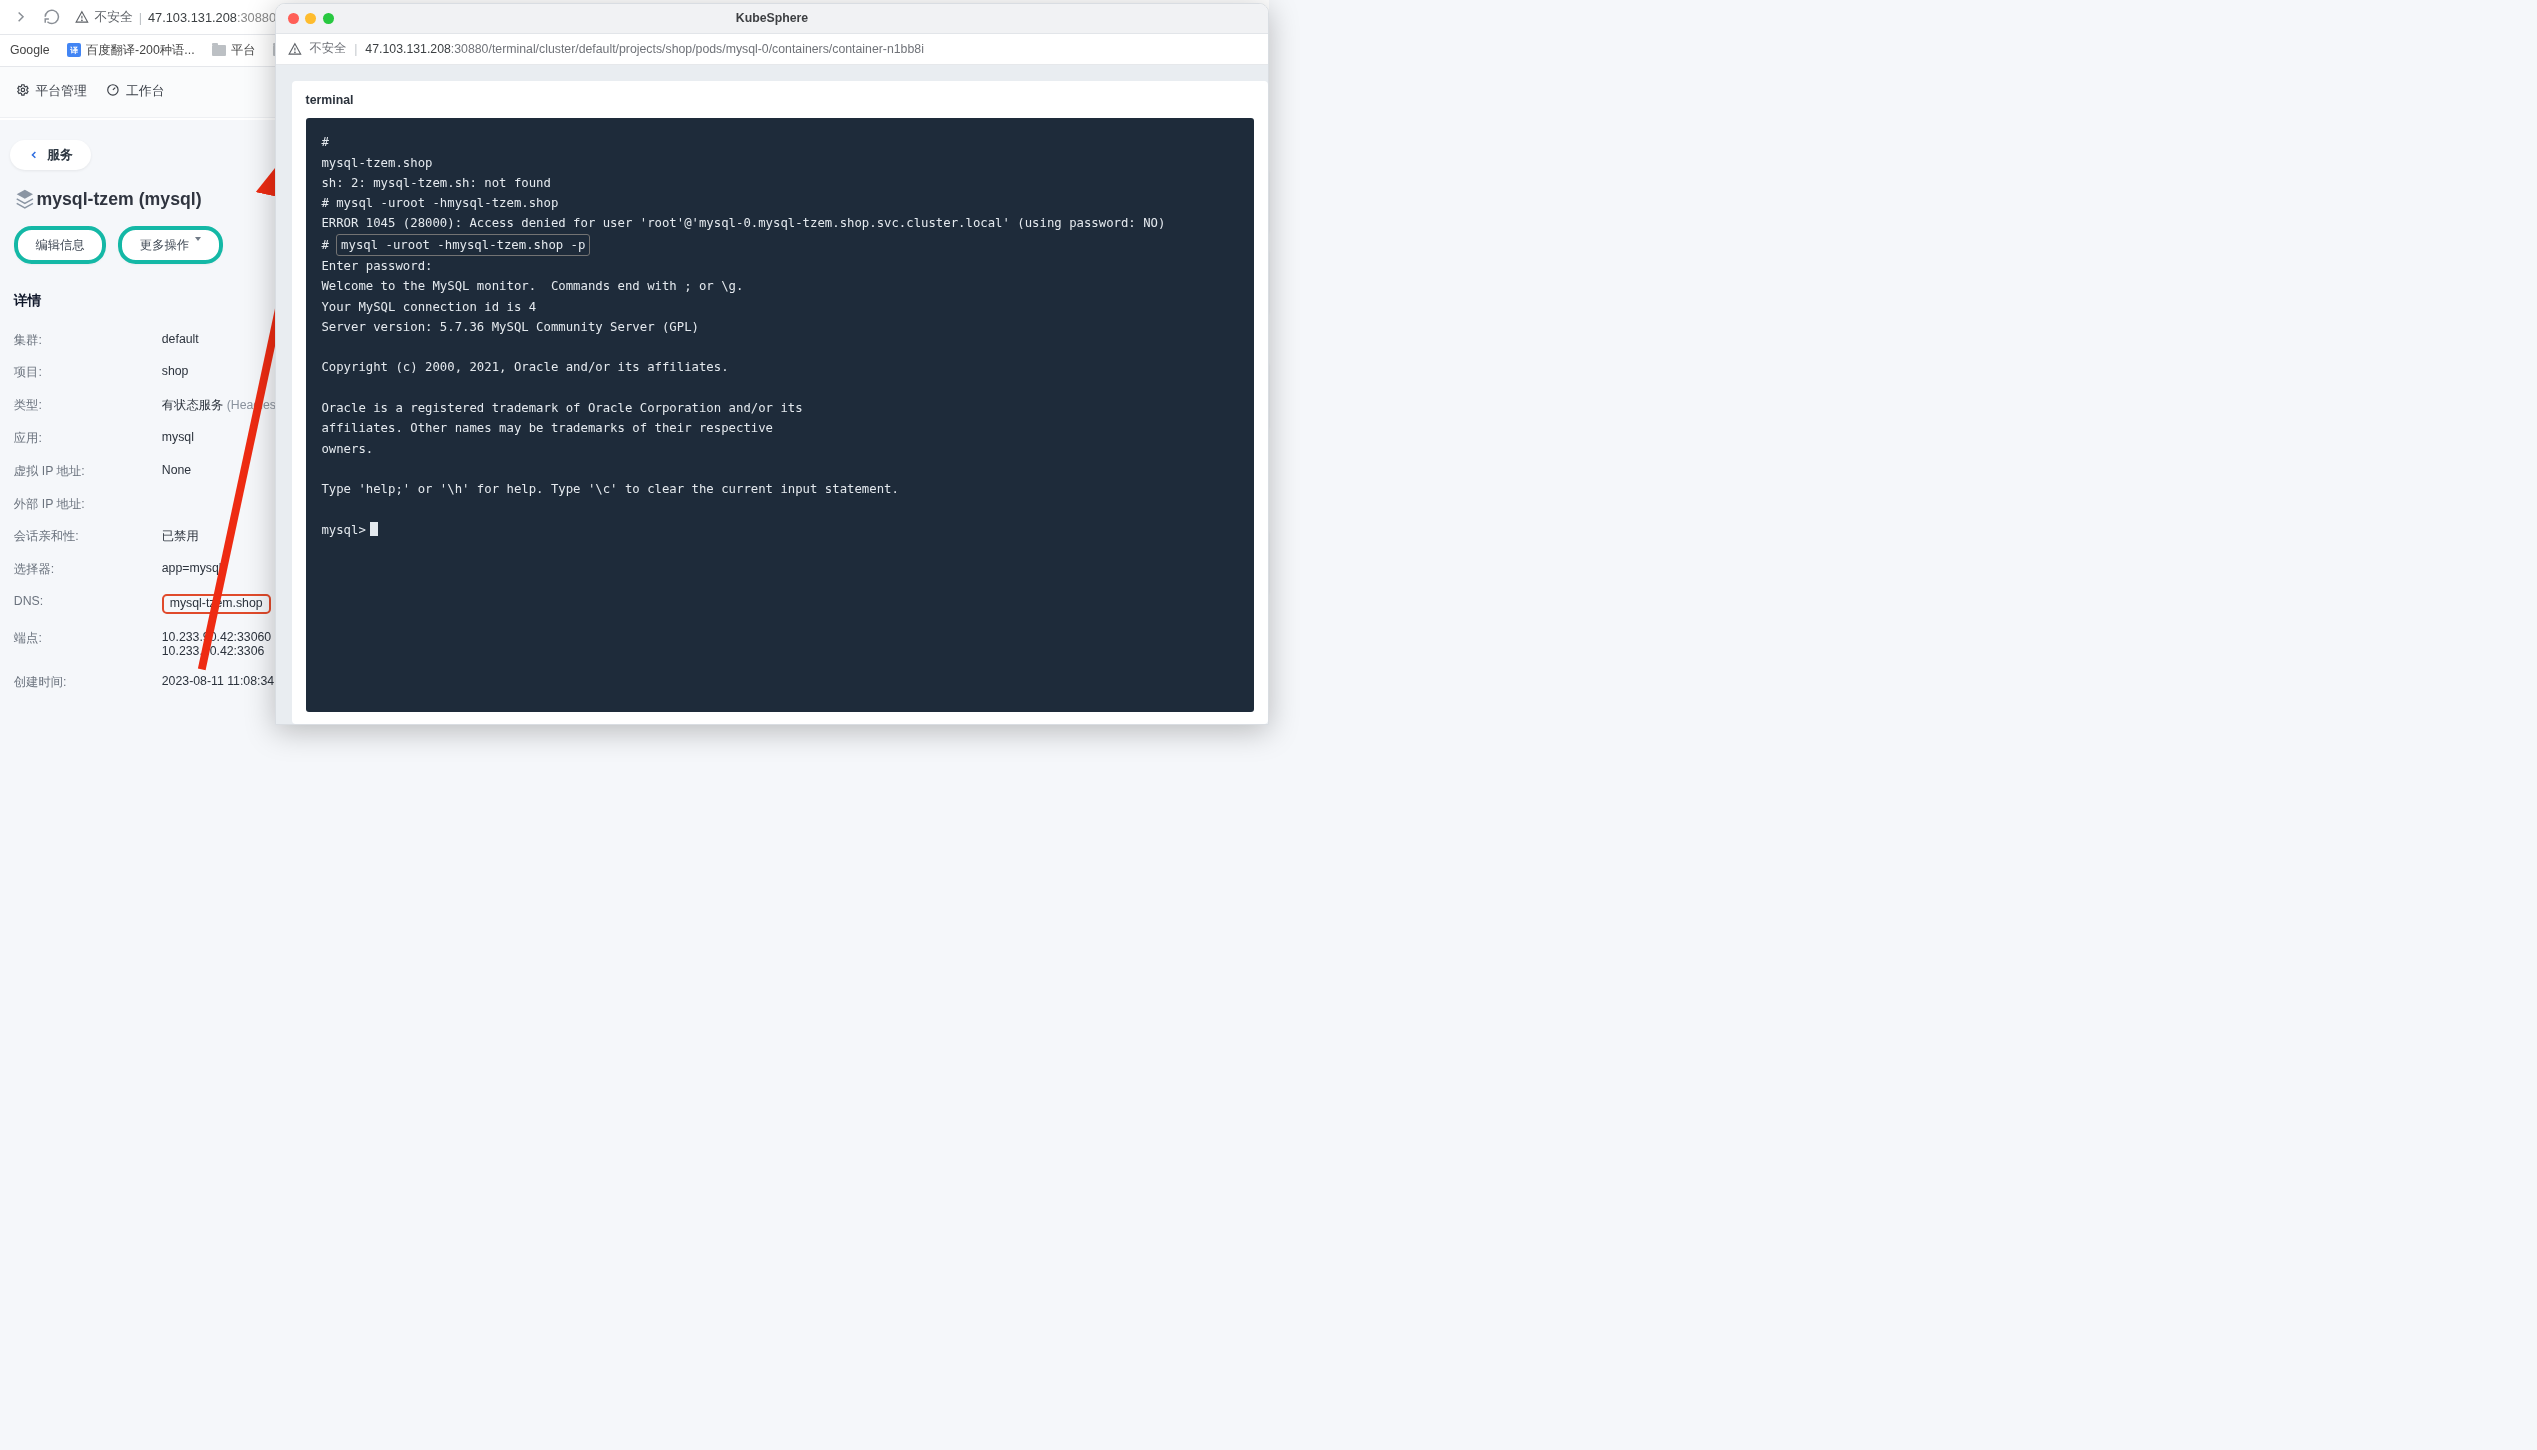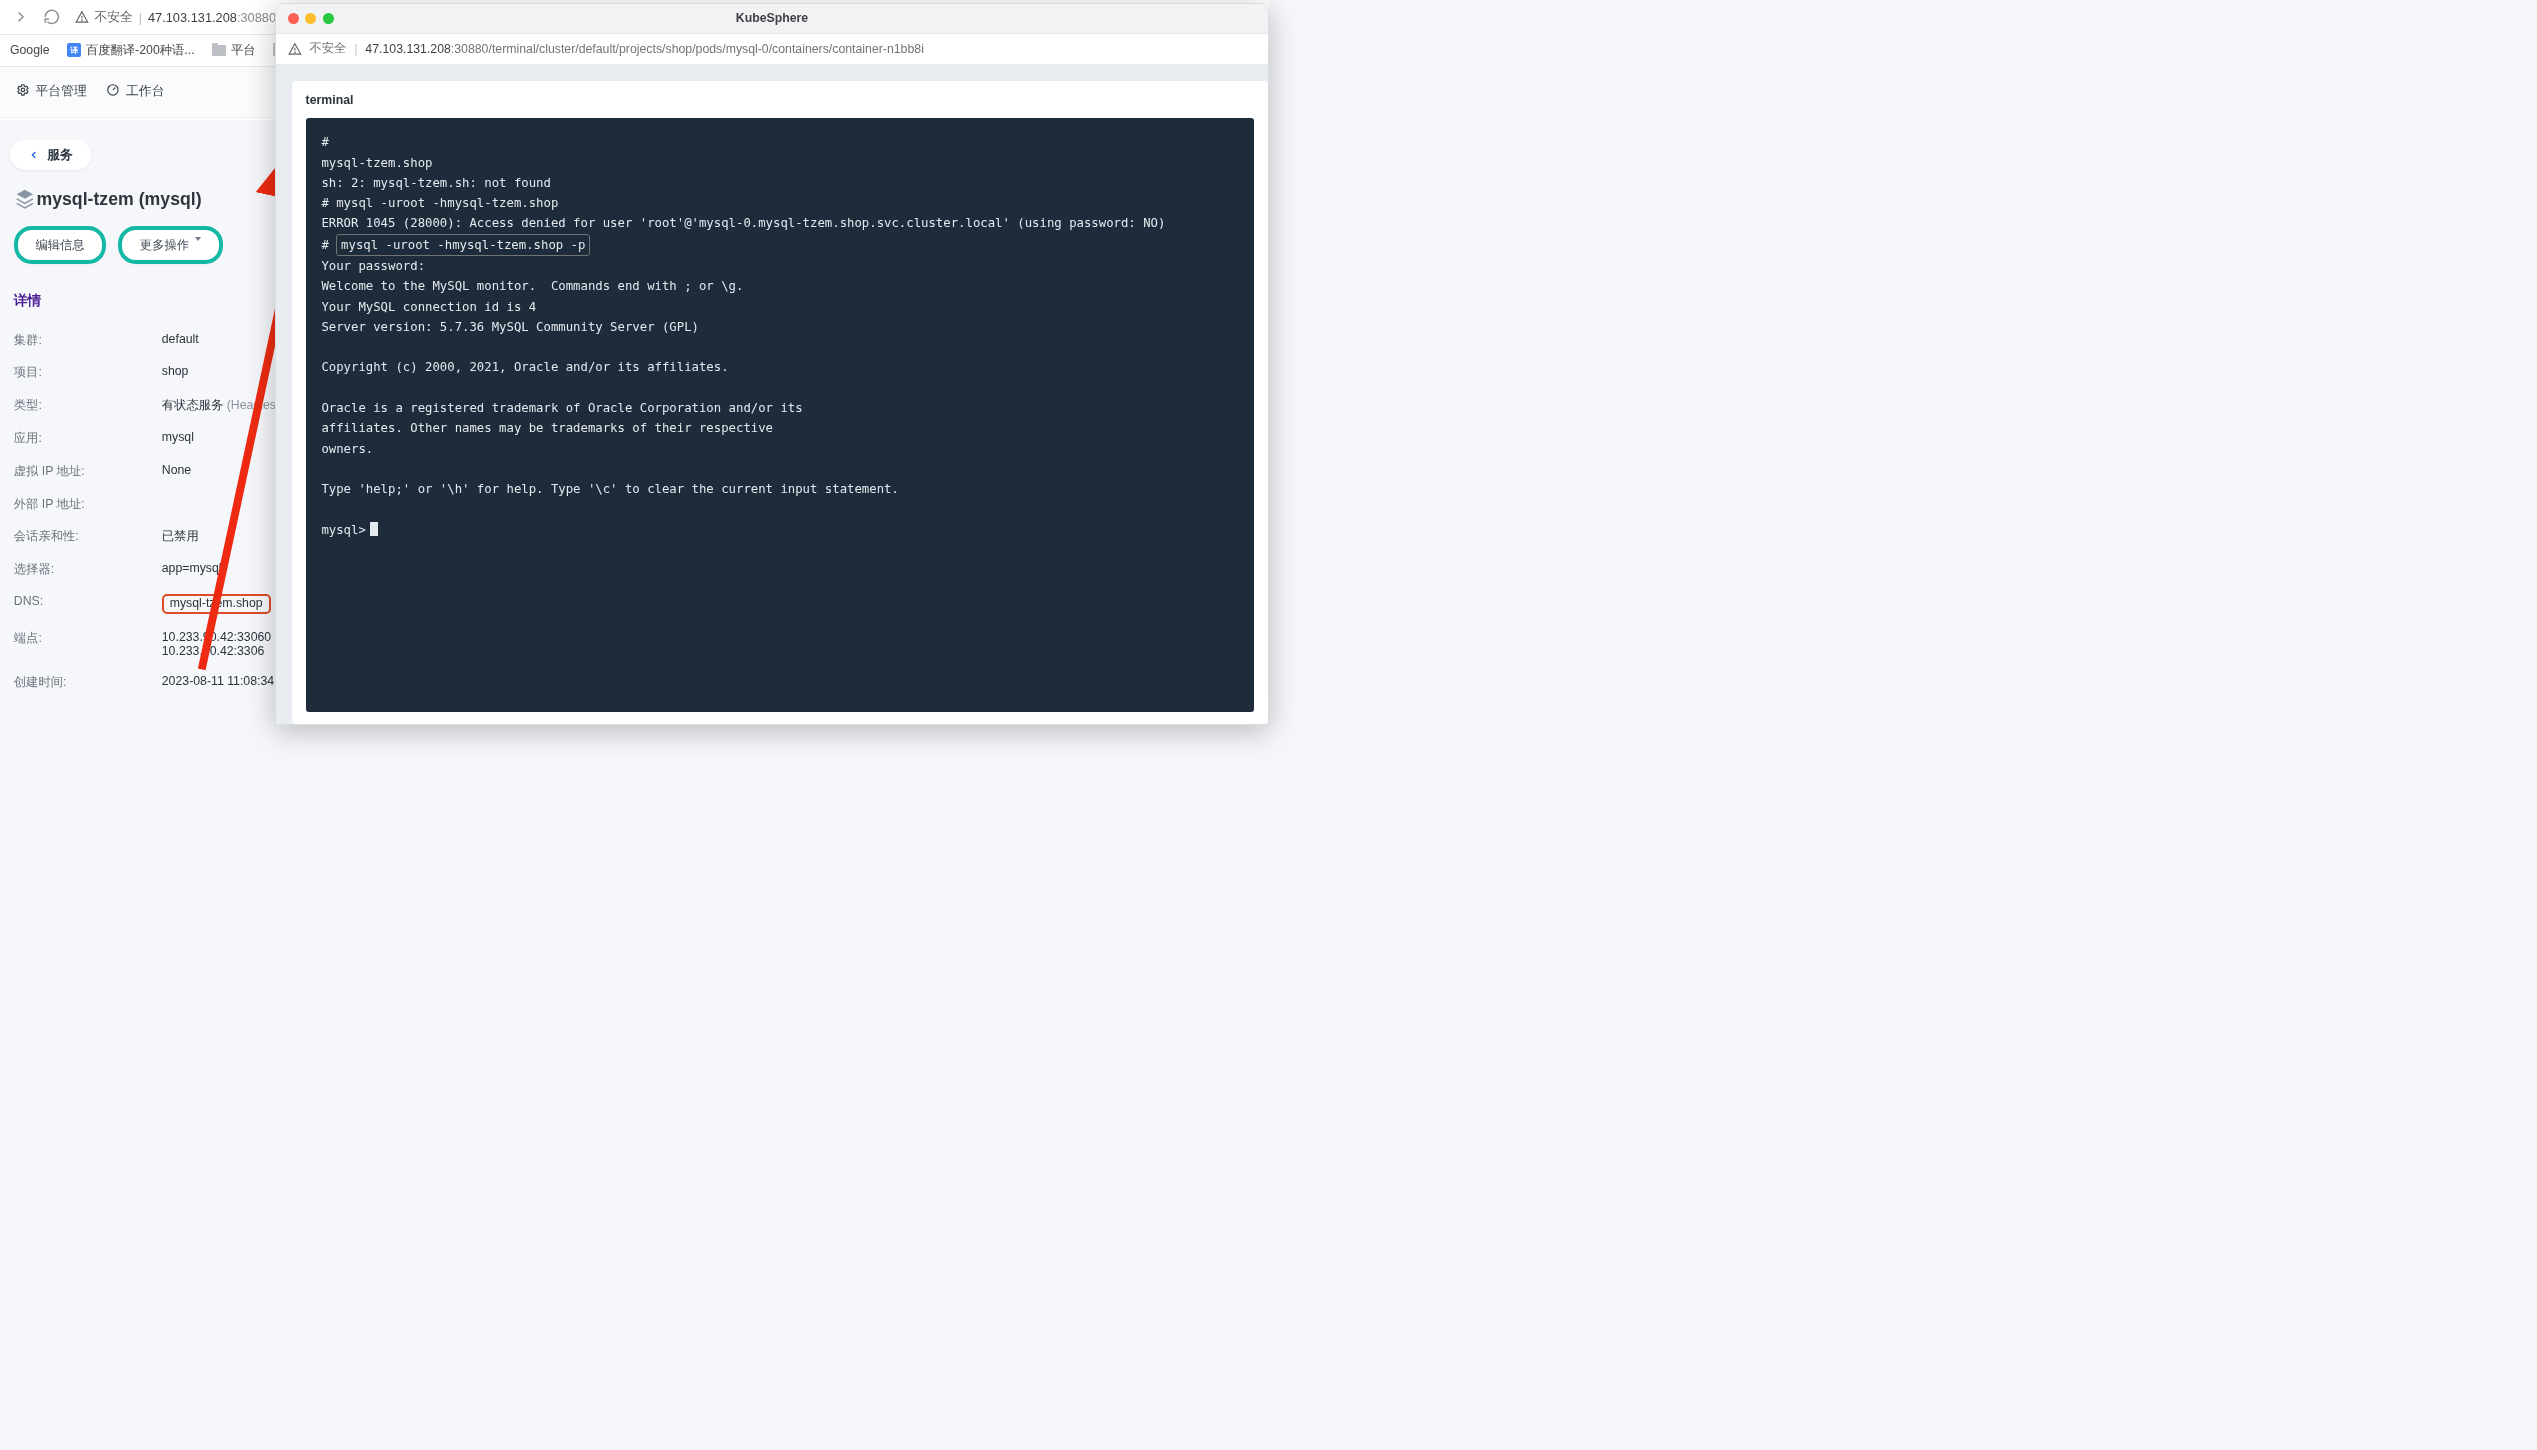--- a/index.html
+++ b/index.html
@@ -33,21 +33,21 @@
   .right-col { flex:1; padding:19.7px 0 0 9.9px; }
 
   .back-pill { display:inline-flex; align-items:center; gap:7.9px; background:#fff; border-radius:17.7px; padding:6.9px 17.7px; font-size:12.8px; color:#2d3742; box-shadow:0 1px 3px rgba(0,0,0,.07); font-weight:600; }
   .back-pill svg { width:11.8px; height:11.8px; color:#2d6cdf; }
   .svc-title { display:flex; align-items:center; gap:1px; margin:17.7px 0 15.8px 3.9px; font-size:17.7px; font-weight:600; color:#303540; }
   .svc-ico { width:21.7px; height:21.7px; color:#8a95a3; }
   .action-row { display:flex; gap:11.8px; margin-left:3.9px; }
   .pill-btn { background:#fff; border:4px solid #14b8a6; border-radius:17.7px; padding:6.9px 17.7px; font-size:12.3px; color:#414a56; display:flex; align-items:flex-start; gap:5.9px; box-shadow:0 1px 2px rgba(0,0,0,.04); }
   .caret-down { width:0; height:0; border-left:3.9px solid transparent; border-right:3.9px solid transparent; border-top:4.9px solid #717a86; }
 
-  .sec-h { font-size:13.8px; font-weight:600; color:#4c1d95; margin:27.6px 0 13.8px 3.9px; }
+  .sec-h { font-size:13.8px; font-weight:600; color:#0f172a; margin:27.6px 0 13.8px 3.9px; }
   .kv { display:flex; padding:7.9px 3.9px; font-size:12.3px; }
   .kv .k { width:148px; color:#6b737e; }
   .kv .v { color:#2c333d; }
   .v-muted { color:#8a929d; }
   .hilite { border:2px solid #e04a2b; border-radius:4.9px; padding:0 5.9px 2px; display:inline-block; }
 
   
   .r-sec { font-size:12.8px; font-weight:600; color:#2f3640; margin:0 0 9.9px 5.9px; }
   .card { background:#fff; border-radius:5.9px; padding:13.8px 15.8px; margin-bottom:11.8px; display:flex; align-items:center; gap:13.8px; box-shadow:0 1px 3px rgba(0,0,0,.05); }
   .card .ico-box { width:41px; height:41px; display:flex; align-items:center; justify-content:center; }
@@ -340,21 +340,21 @@
     </div>
     <div class="term-body-wrap">
       <div class="term-panel">
         <div class="term-head">terminal</div>
         <div class="terminal"><span>#</span>
 <span>mysql-tzem.shop</span>
 <span>sh: 2: mysql-tzem.sh: not found</span>
 <span># mysql -uroot -hmysql-tzem.shop</span>
 <span>ERROR 1045 (28000): Access denied for user 'root'@'mysql-0.mysql-tzem.shop.svc.cluster.local' (using password: NO)</span>
 <span># </span><span class="cmd-box">mysql -uroot -hmysql-tzem.shop -p</span>
-<span>Your password:</span>
+<span>Enter password:</span>
 <span>Welcome to the MySQL monitor.  Commands end with ; or \g.</span>
 <span>Your MySQL connection id is 4</span>
 <span>Server version: 5.7.36 MySQL Community Server (GPL)</span>
 <span></span>
 <span>Copyright (c) 2000, 2021, Oracle and/or its affiliates.</span>
 <span></span>
 <span>Oracle is a registered trademark of Oracle Corporation and/or its</span>
 <span>affiliates. Other names may be trademarks of their respective</span>
 <span>owners.</span>
 <span></span>

